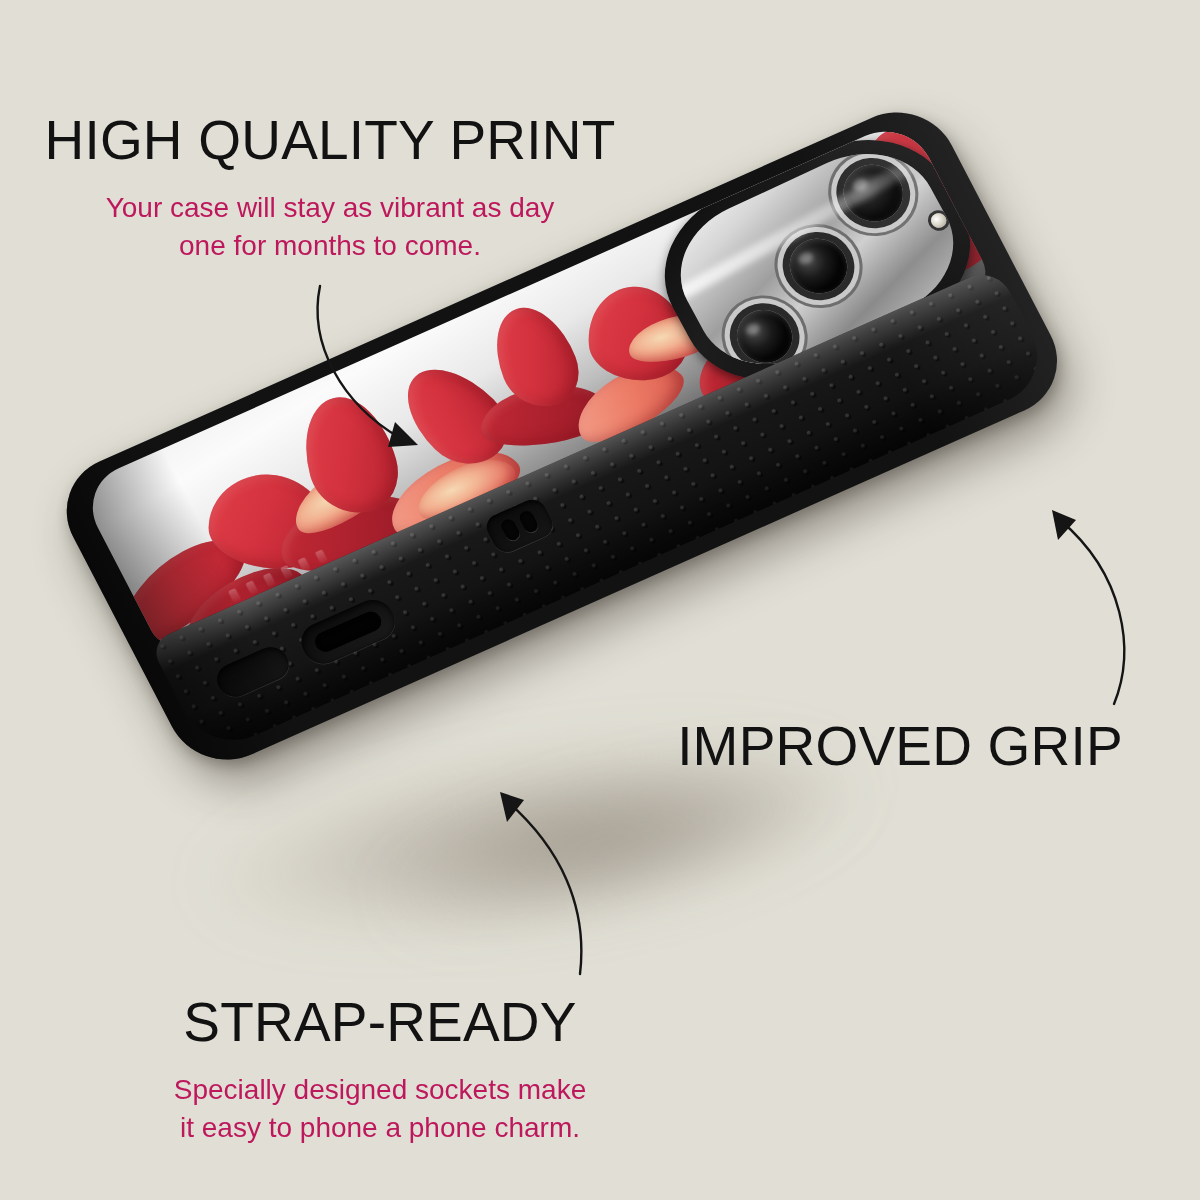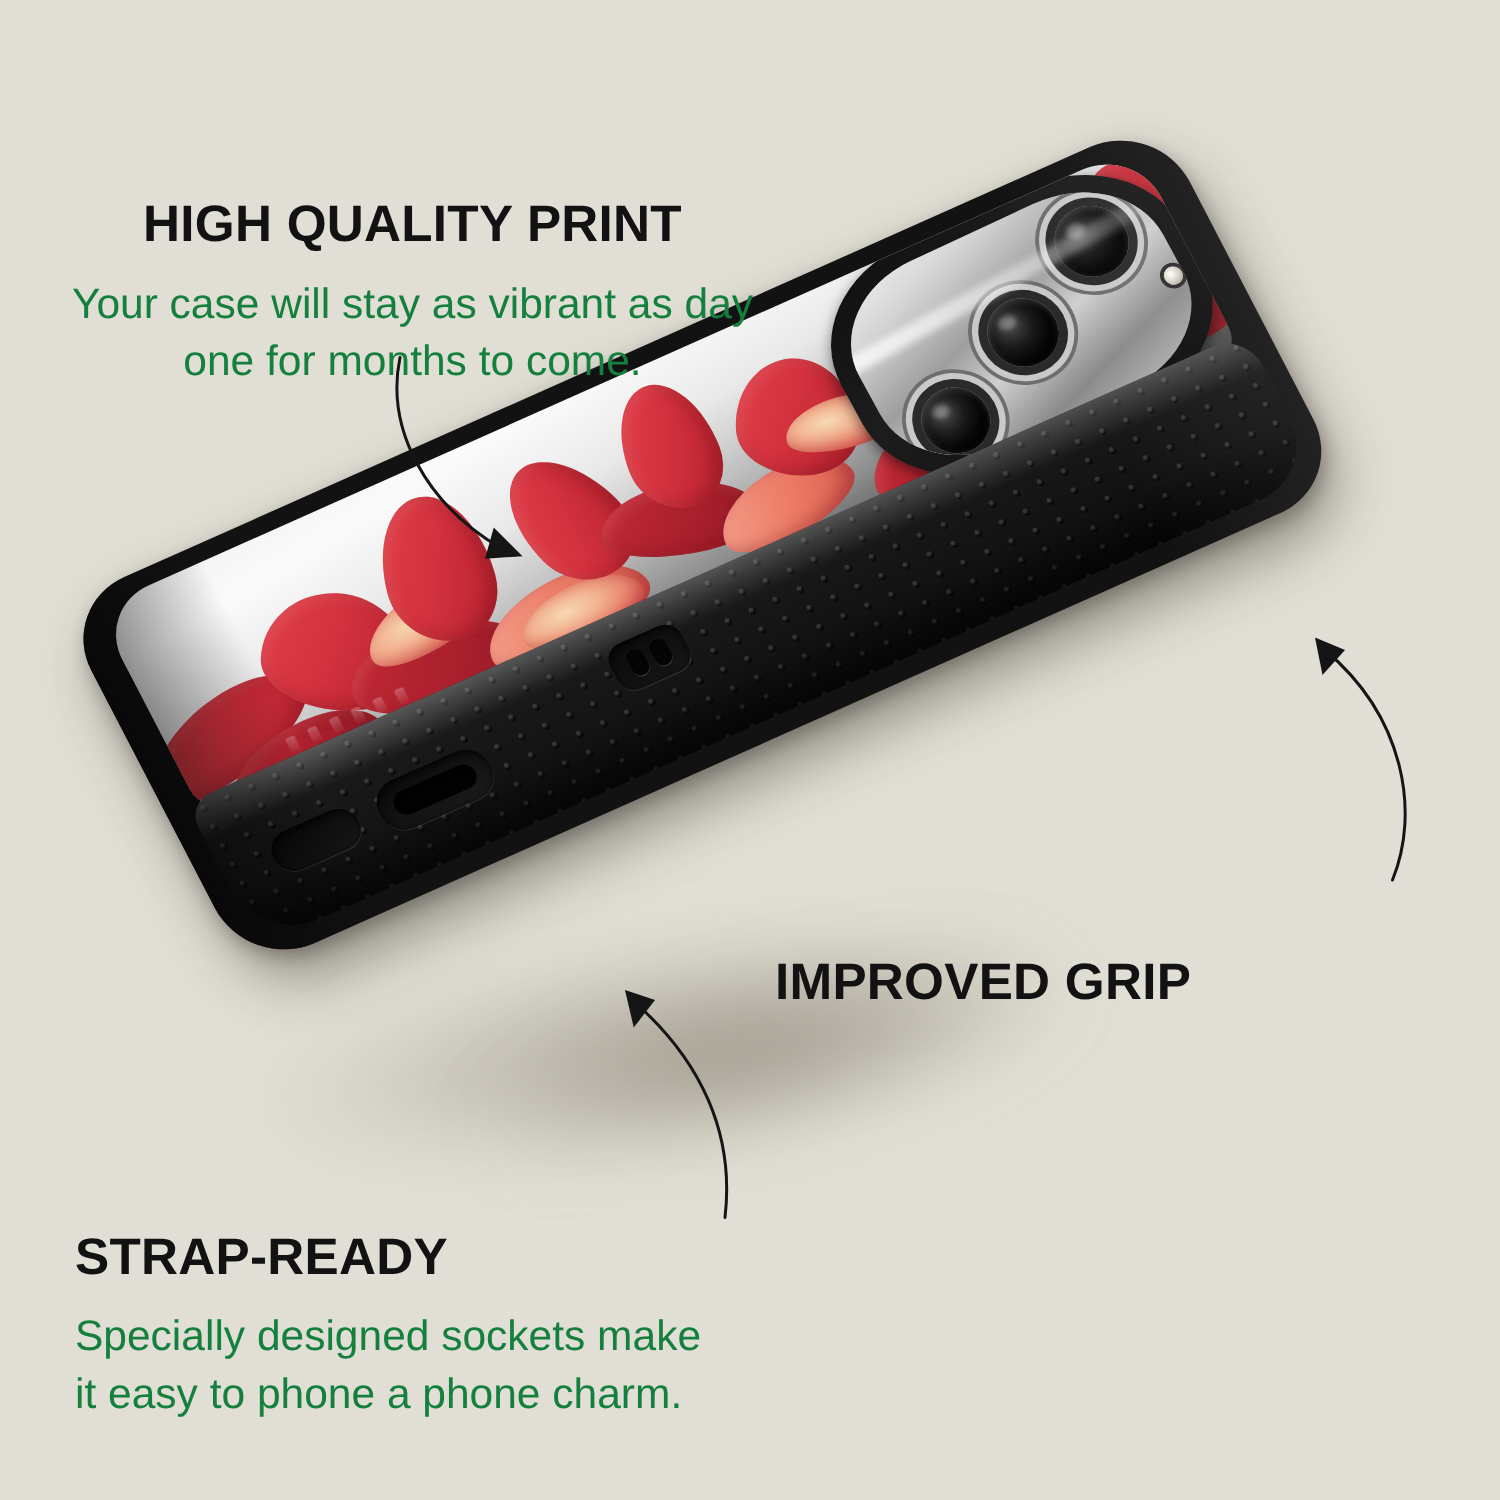--- a/index.html
+++ b/index.html
@@ -39,40 +39,39 @@
                 rgba(110,100,88,.40) 0%,
                 rgba(140,130,115,.16) 55%,
                 rgba(160,150,135,0) 78%);
     filter:blur(30px);
     transform:rotate(-14deg);
   }
 
   
   .feature { position:absolute; }
   .feature .head {
-    font-size:41px;
-    font-weight:700;
+    font-size:55px;
+    font-weight:400;
     letter-spacing:.2px;
     color:#121212;
     white-space:nowrap;
     line-height:1.05;
-    margin-top:46px;
   }
   .feature .body {
     margin-top:19px;
-    font-size:34px;
+    font-size:28px;
     font-weight:400;
-    color:#15803d;
+    color:#be185d;
     line-height:1.36;
     white-space:pre-line;
   }
 
   #f-print { left:0;   top:112px; width:660px; text-align:center; }
-  #f-grip  { left:620px; top:718px; width:560px; text-align:left; }
-  #f-strap { left:60px;  top:938px; width:640px; }
+  #f-grip  { left:620px; top:718px; width:560px; text-align:center; }
+  #f-strap { left:60px;  top:994px; width:640px; text-align:center; }
 
   
   .arrow { position:absolute; overflow:visible; pointer-events:none; }
   .arrow path { fill:none; stroke:#151515; stroke-width:2.4; stroke-linecap:round; }
   .arrow polygon { fill:#151515; }
 
   
   #phone-wrap {
     position:absolute;
     left:135px; top:258px;

